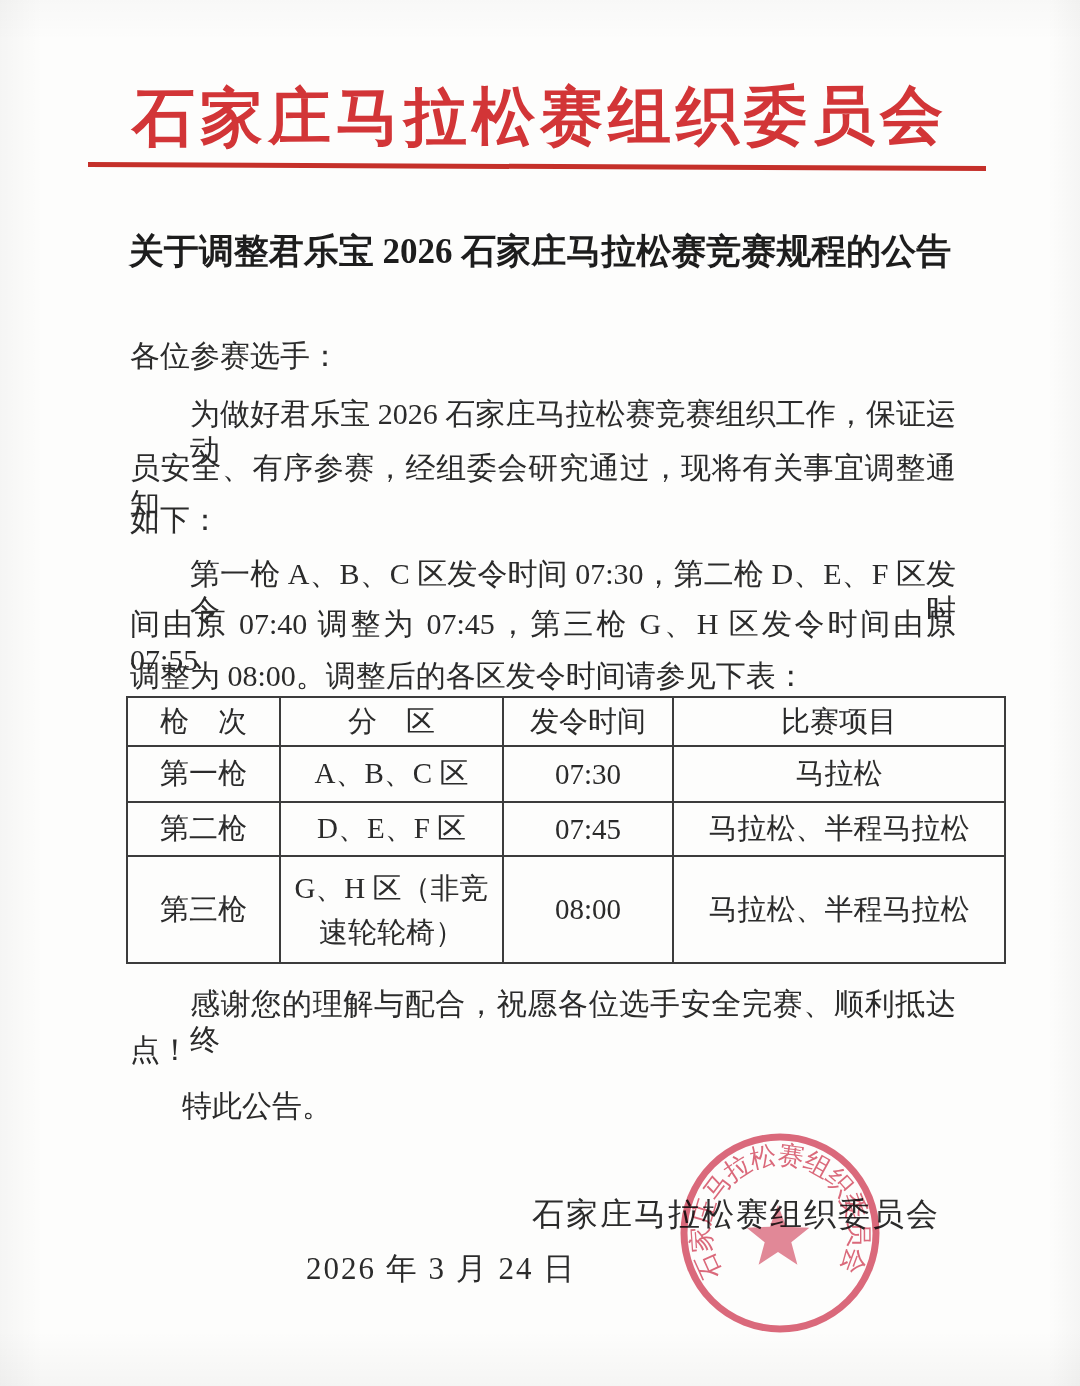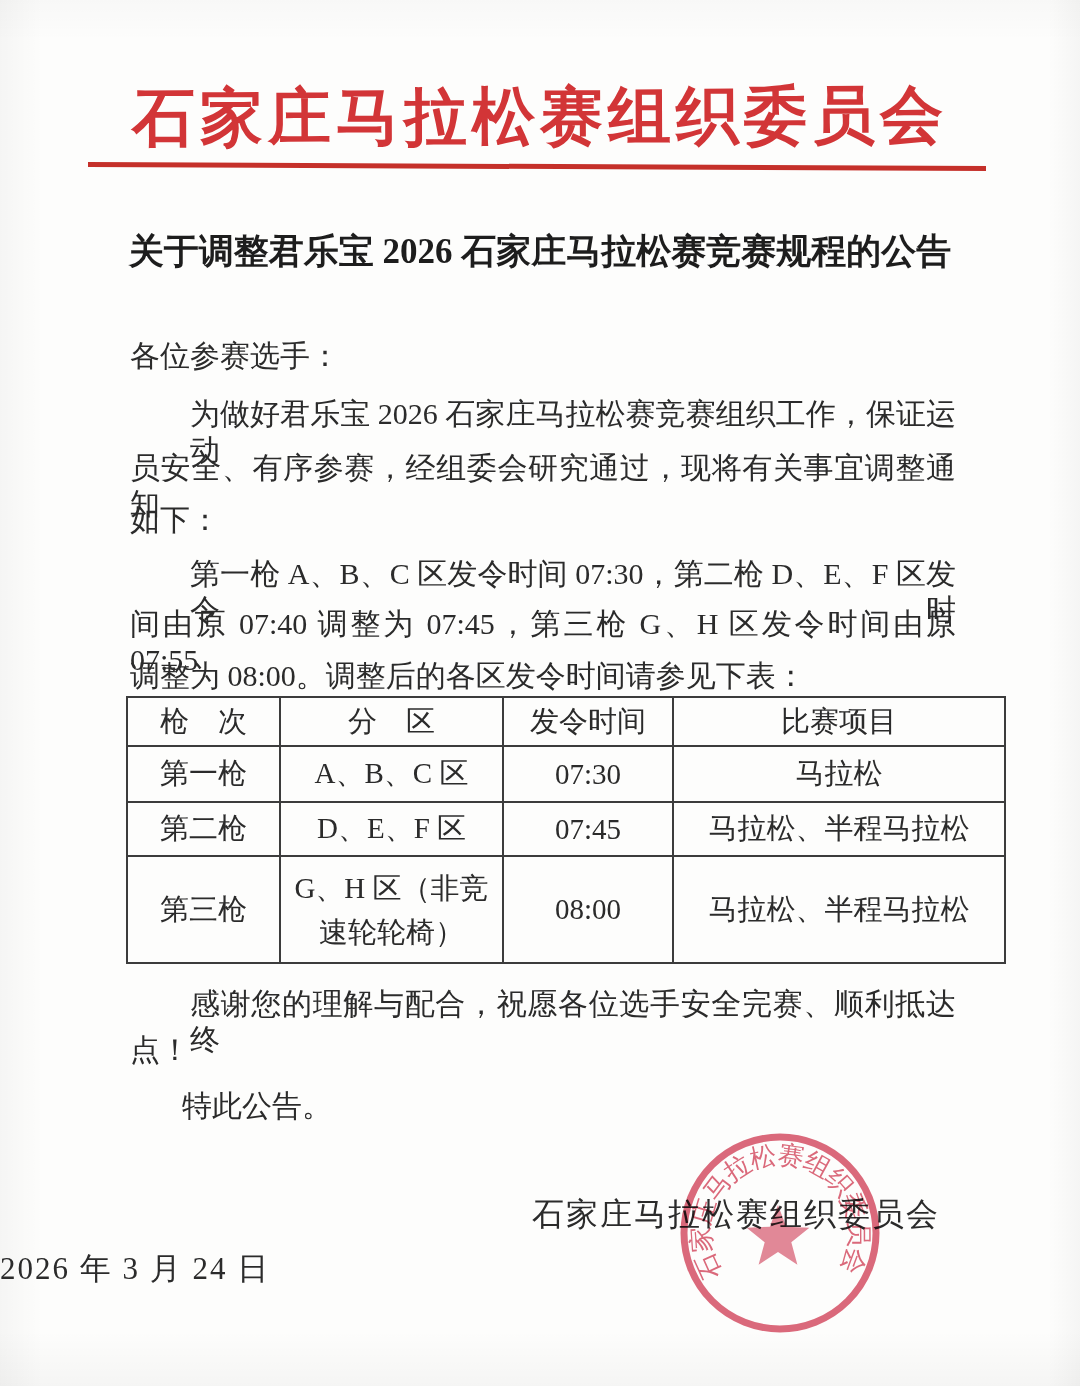--- a/index.html
+++ b/index.html
@@ -78,21 +78,21 @@
   .sig-org{
     position:absolute;top:1193px;left:0;right:140px;
     text-align:right;
     font-size:32px;
     letter-spacing:2px;
     color:#2b2b2b;
     z-index:1;
   }
   .sig-date{
     position:absolute;top:1248px;left:0;right:198px;
-    text-align:left;
+    text-align:center;
     font-size:31px;
     letter-spacing:2px;
     color:#2b2b2b;
     z-index:1;
   }
   .stamp{
     position:absolute;top:1125px;left:668px;
     width:224px;height:214px;
     z-index:2;
     opacity:0.82;

